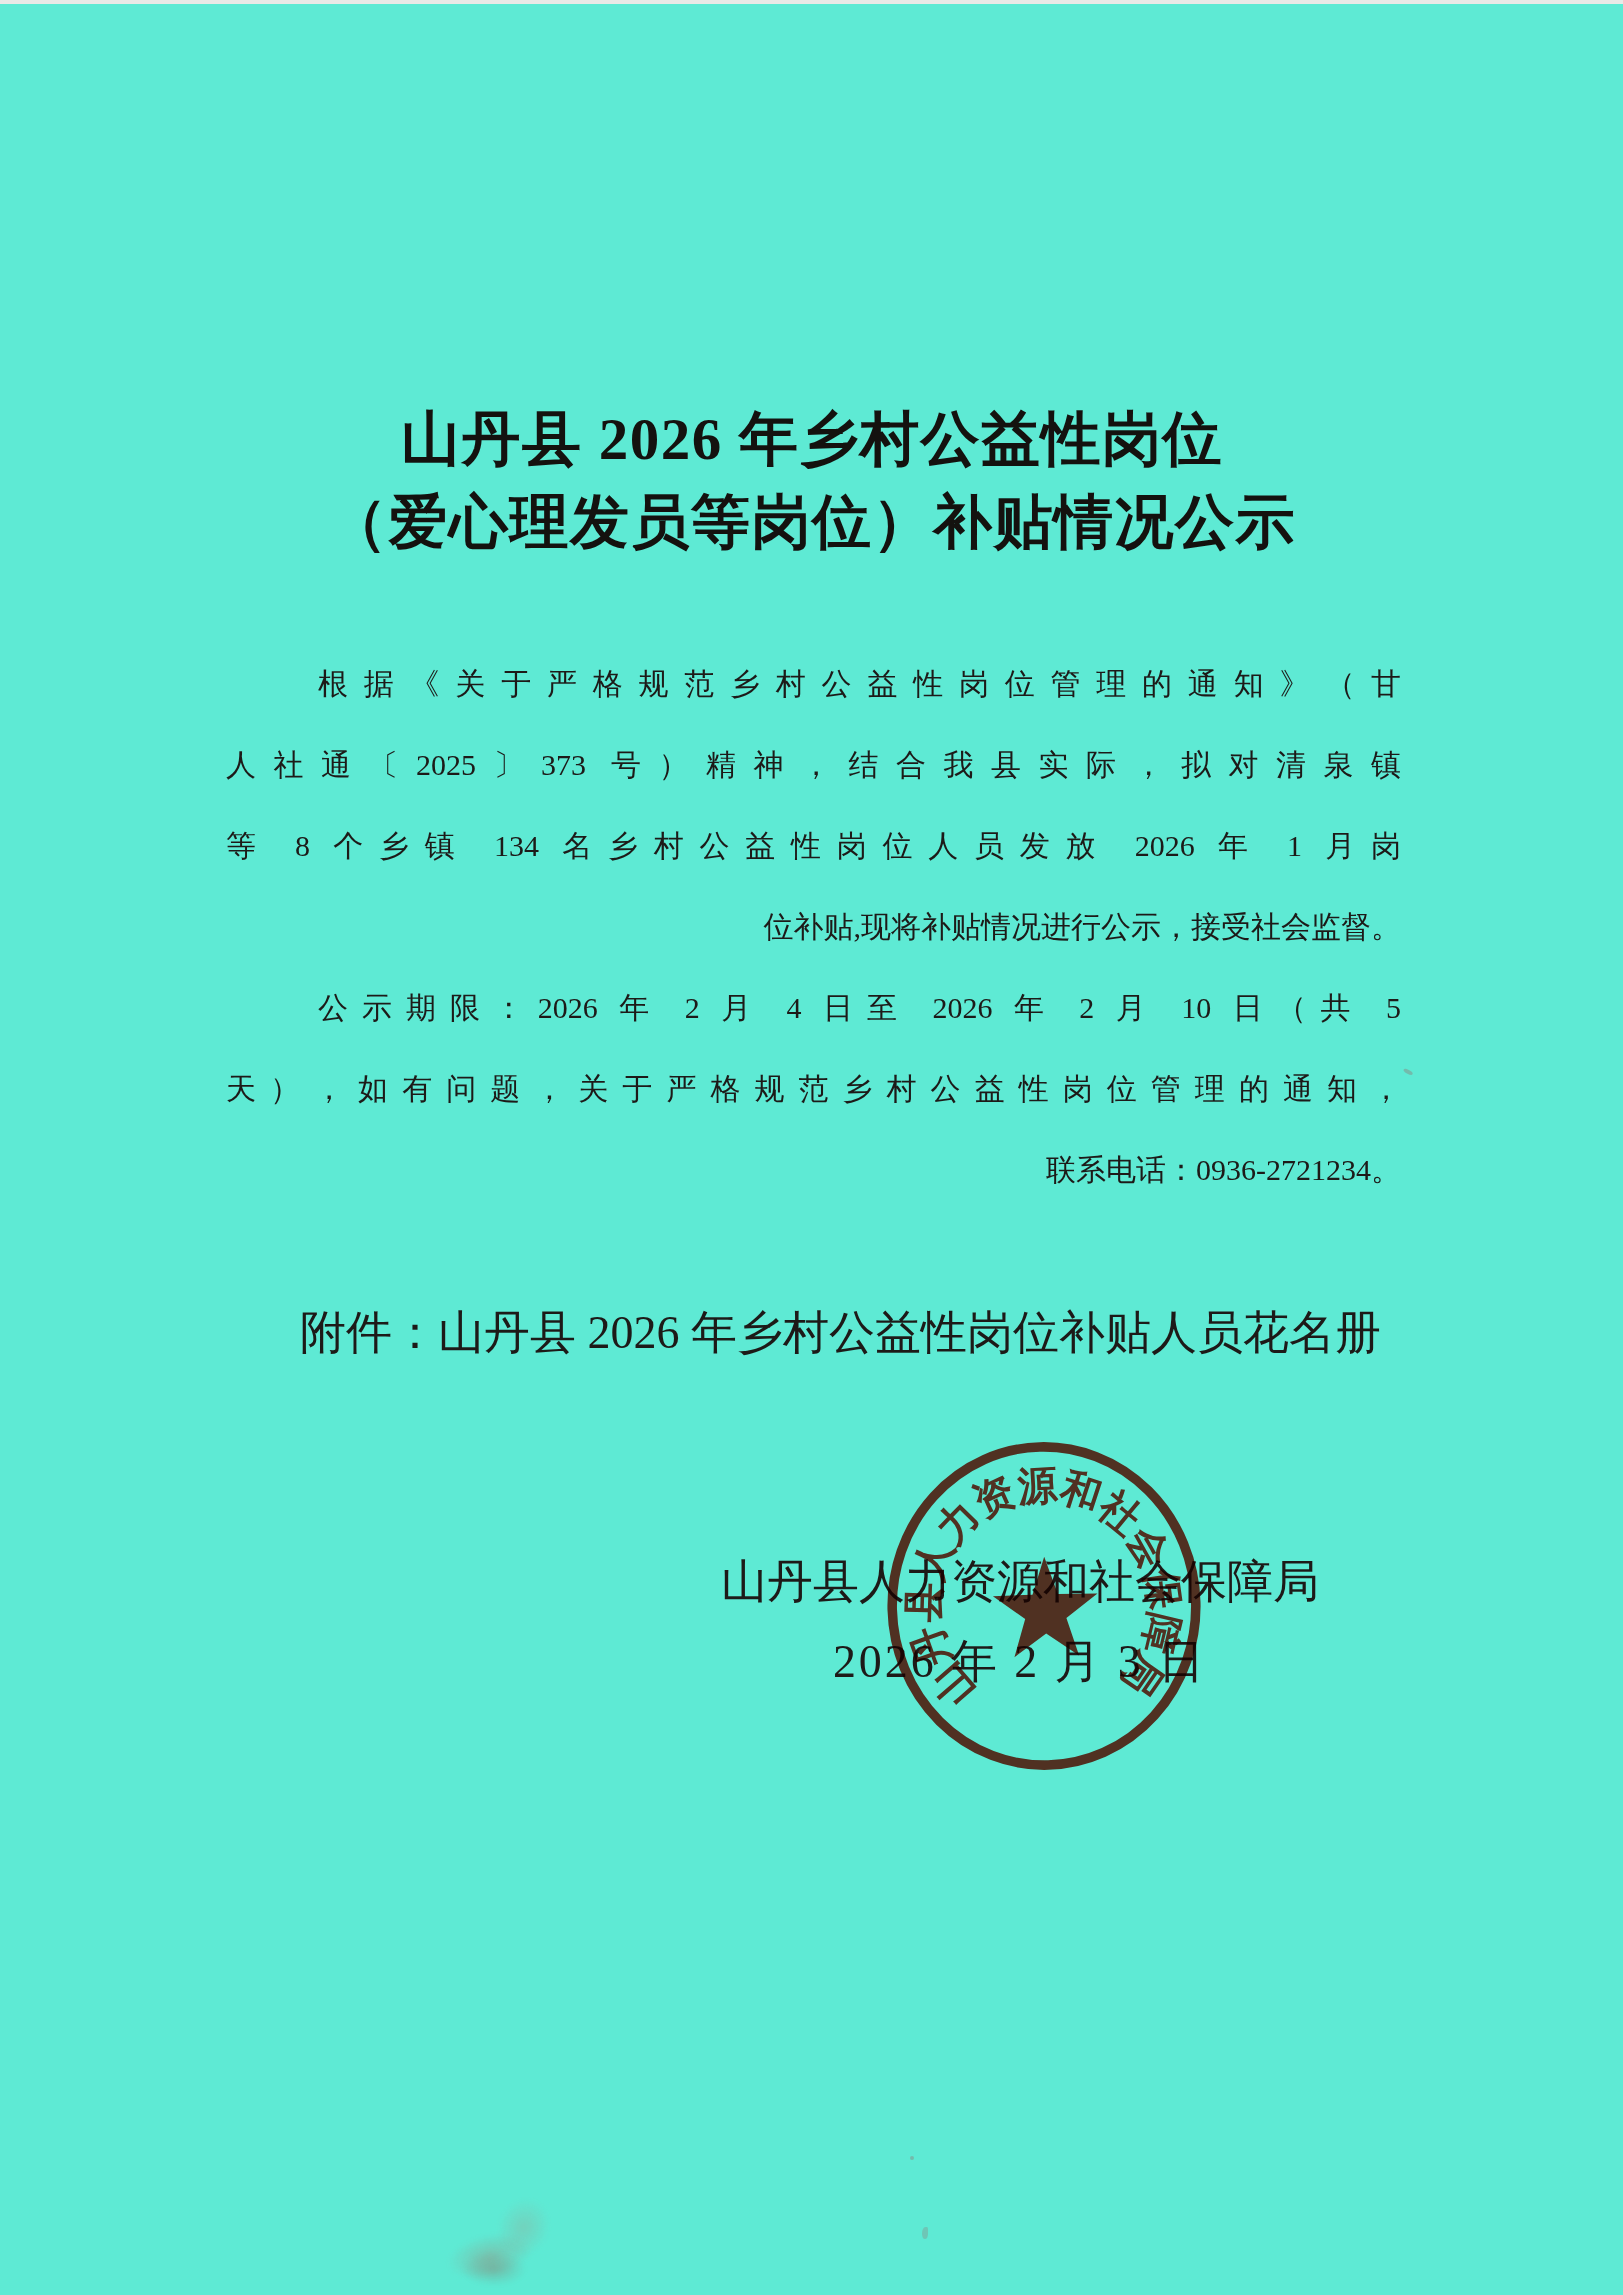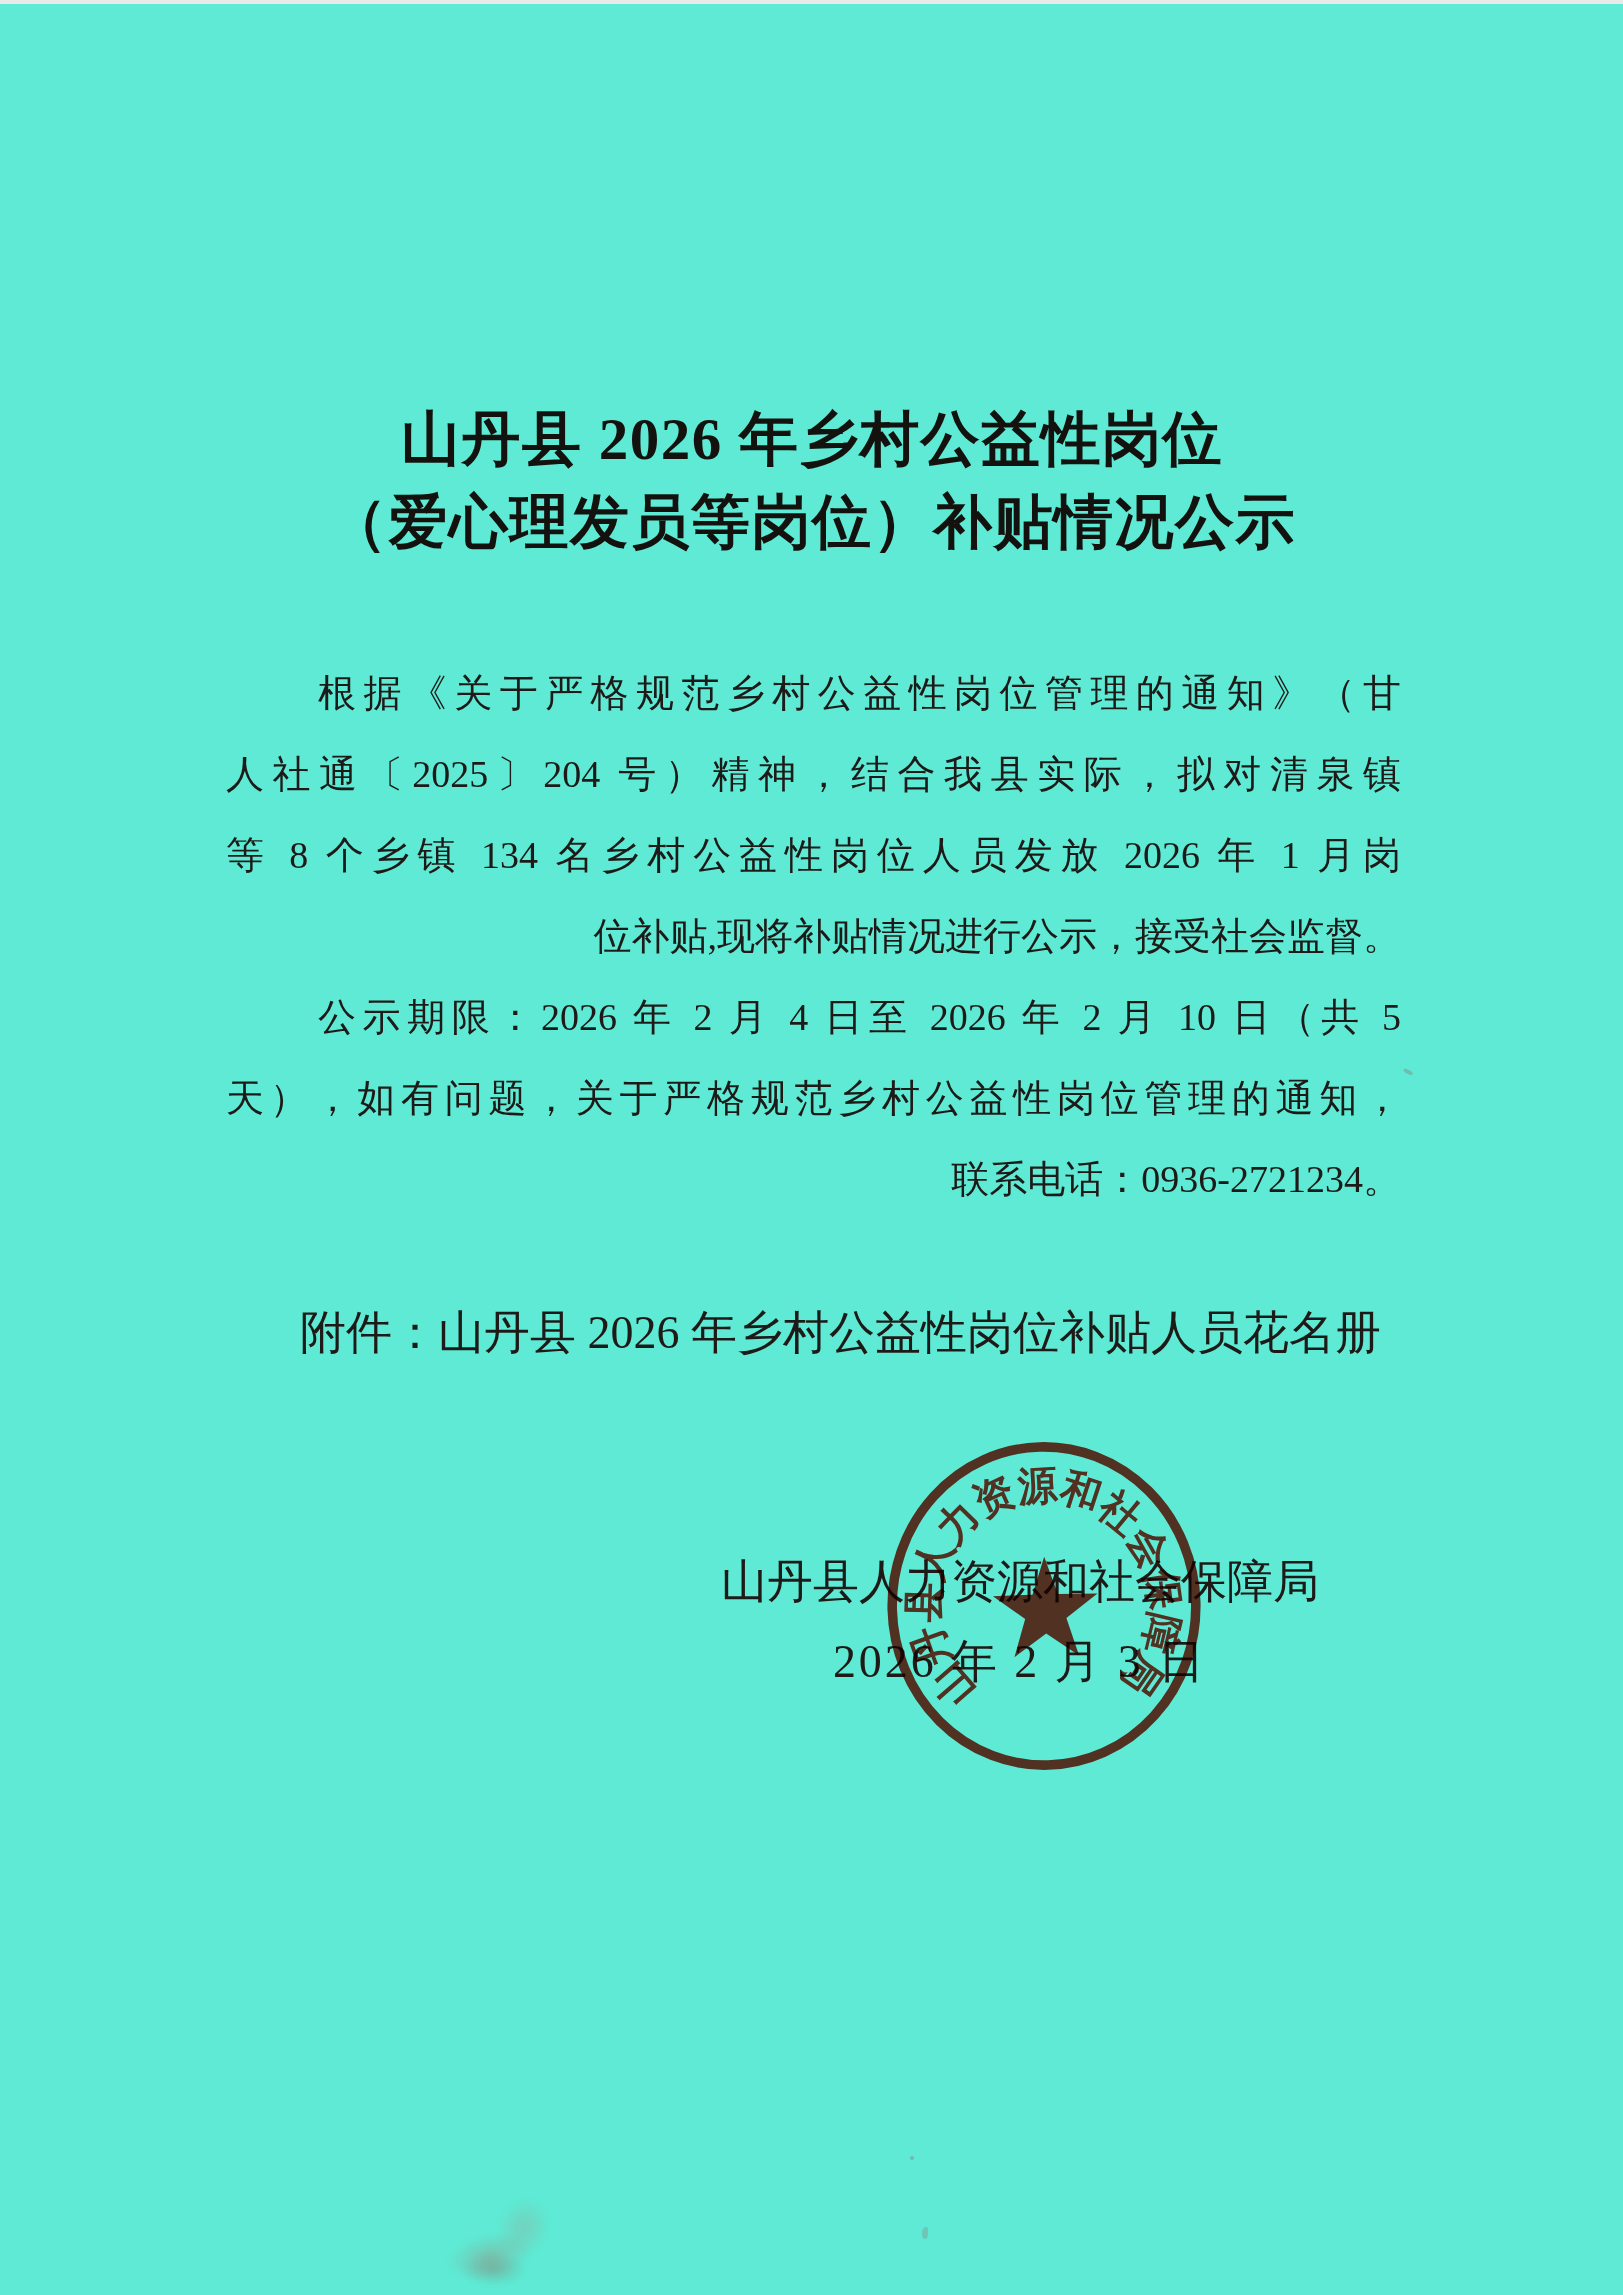--- a/index.html
+++ b/index.html
@@ -31,22 +31,22 @@
     letter-spacing: 1.5px;
     color: #14120f;
   }
 
   
   .body-block {
     position: absolute;
     top: 647px;
     left: 226px;
     width: 1175px;
-    font-size: 38px;
-    line-height: 84px;
+    font-size: 30px;
+    line-height: 66px;
   }
   .bline {
     height: 81px;
     overflow: visible;
     text-align: right;
   }
   .bline.just {
     text-align: justify;
     text-align-last: justify;
   }
@@ -145,21 +145,21 @@
 
 <div class="page">
 
   <div class="title-block">
     <div>山丹县 2026 年乡村公益性岗位</div>
     <div>（爱心理发员等岗位）补贴情况公示</div>
   </div>
 
   <div class="body-block">
     <div class="bline just indent">根据《关于严格规范乡村公益性岗位管理的通知》（甘</div>
-    <div class="bline just">人社通〔2025〕204 号）精神，结合我县实际，拟对清泉镇</div>
+    <div class="bline just">人社通〔2025〕373 号）精神，结合我县实际，拟对清泉镇</div>
     <div class="bline just">等 8 个乡镇 134 名乡村公益性岗位人员发放 2026 年 1 月岗</div>
     <div class="bline">位补贴,现将补贴情况进行公示，接受社会监督。</div>
     <div class="bline just indent">公示期限：2026 年 2 月 4 日至 2026 年 2 月 10 日（共 5</div>
     <div class="bline just">天），如有问题，关于严格规范乡村公益性岗位管理的通知，</div>
     <div class="bline">联系电话：0936-2721234。</div>
   </div>
 
   <div class="attachment-line">附件：山丹县 2026 年乡村公益性岗位补贴人员花名册</div>
 
   <div class="signature-block">

